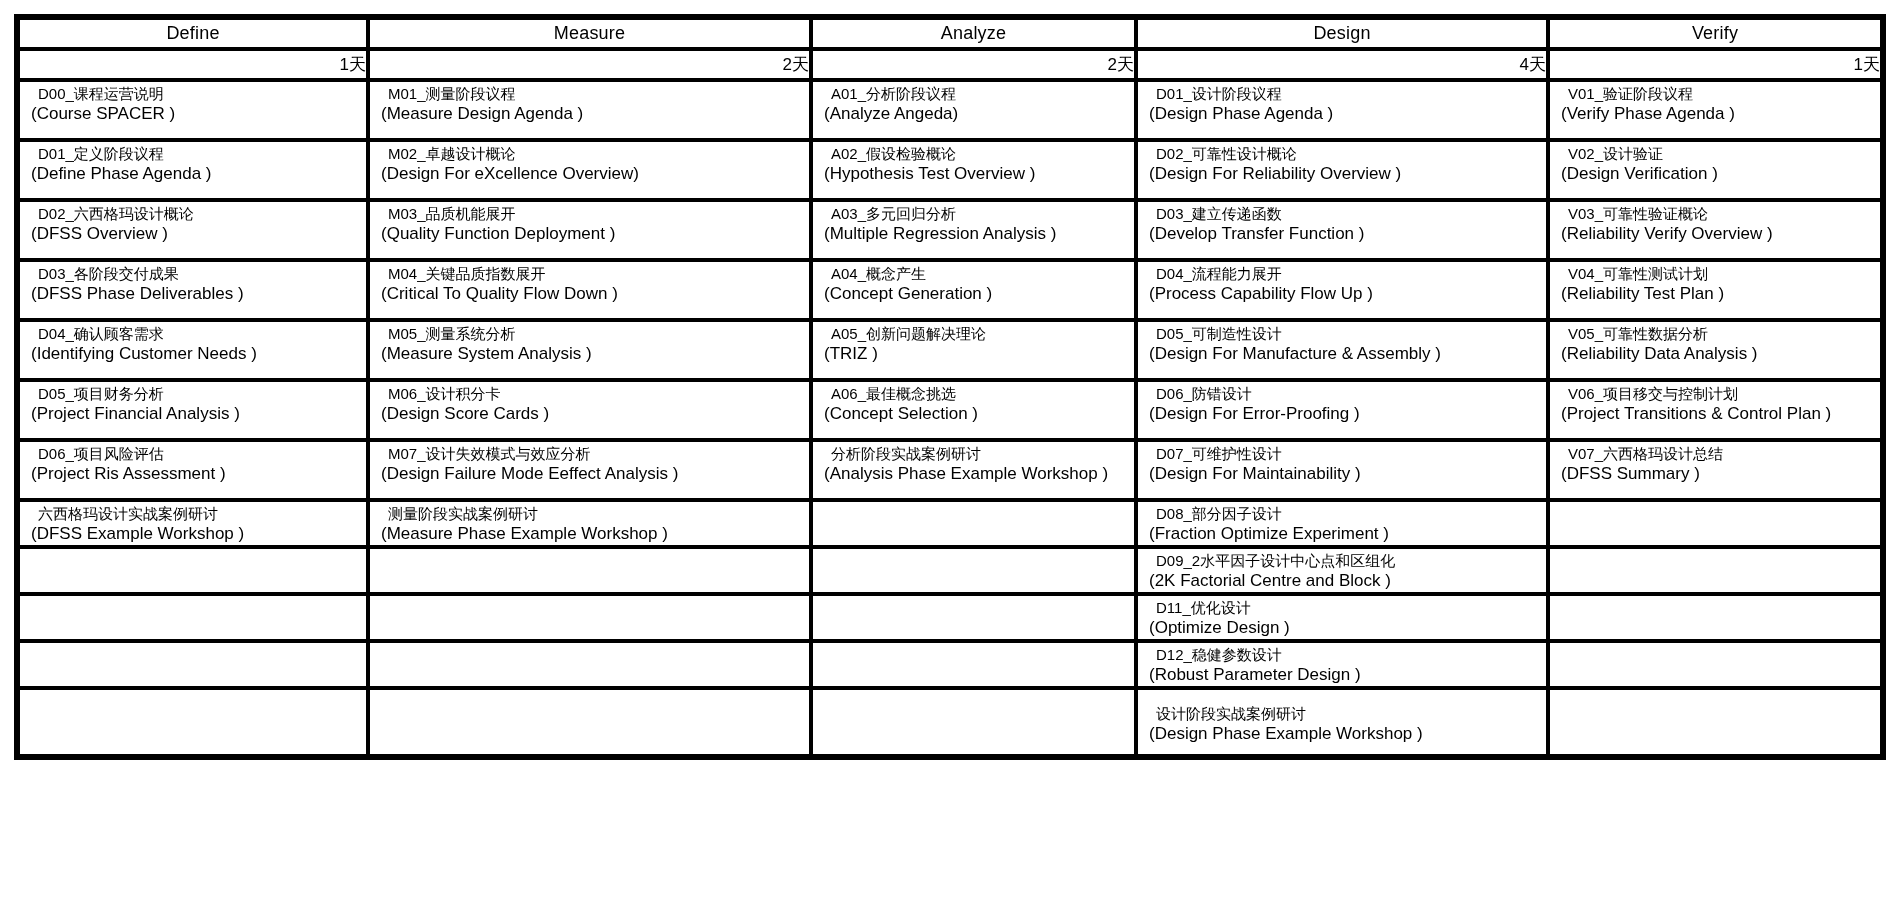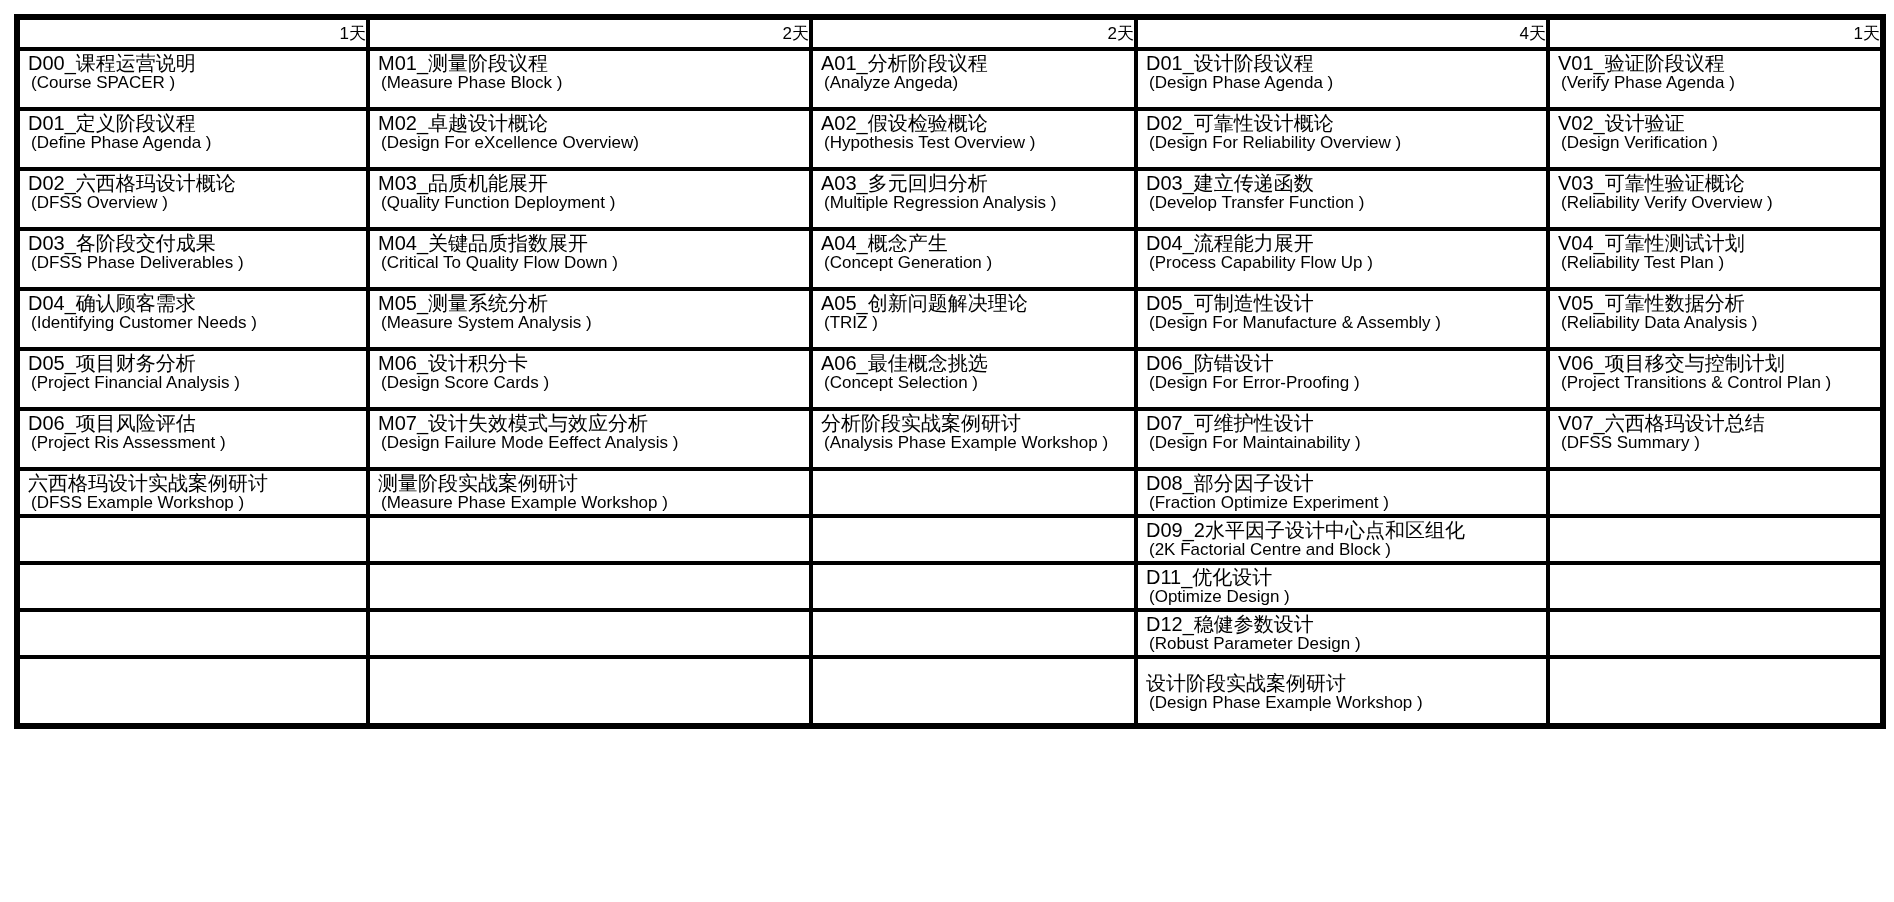--- a/index.html
+++ b/index.html
@@ -43,23 +43,23 @@
     vertical-align:middle;
   }
   td.item-cell{
     vertical-align:top;
   }
   tr.row-tall td{height:56px;}
   tr.row-mid  td{height:43px;}
   tr.row-last td{height:64px;margin-left:34px;}
   tr.row-last td.item-cell{vertical-align:middle;}
   .zh-line{
-    font-size:20px;
+    font-size:15px;
     line-height:20px;
-    padding:2px 0 0 8px;
+    padding:2px 0 0 18px;
     white-space:nowrap;
   }
   .en-line{
     font-size:17px;
     line-height:19px;
     padding:0 0 0 11px;
     white-space:nowrap;
   }
 </style>
 </head>
@@ -69,36 +69,43 @@
   <table class="schedule">
     <colgroup>
         <col style="width: 351px;">
         <col style="width: 443px;">
         <col style="width: 325px;">
         <col style="width: 412px;">
         <col style="width: 335px;">
       </colgroup>
     <thead>
       <tr>
+          <th class="phase-cell">Define</th>
+          <th class="phase-cell">Measure</th>
+          <th class="phase-cell">Analyze</th>
+          <th class="phase-cell">Design</th>
+          <th class="phase-cell">Verify</th>
+        </tr>
+      <tr>
           <th class="days-cell">1天</th>
           <th class="days-cell">2天</th>
           <th class="days-cell">2天</th>
           <th class="days-cell">4天</th>
           <th class="days-cell">1天</th>
         </tr>
     </thead>
     <tbody>
         <tr class="row-tall">
           <td class="item-cell">
             <div class="zh-line">D00_课程运营说明</div>
             <div class="en-line">(Course SPACER )</div>
           </td>
           <td class="item-cell">
             <div class="zh-line">M01_测量阶段议程</div>
-            <div class="en-line">(Measure Phase Block )</div>
+            <div class="en-line">(Measure Design Agenda )</div>
           </td>
           <td class="item-cell">
             <div class="zh-line">A01_分析阶段议程</div>
             <div class="en-line">(Analyze Angeda)</div>
           </td>
           <td class="item-cell">
             <div class="zh-line">D01_设计阶段议程</div>
             <div class="en-line">(Design Phase Agenda )</div>
           </td>
           <td class="item-cell">

